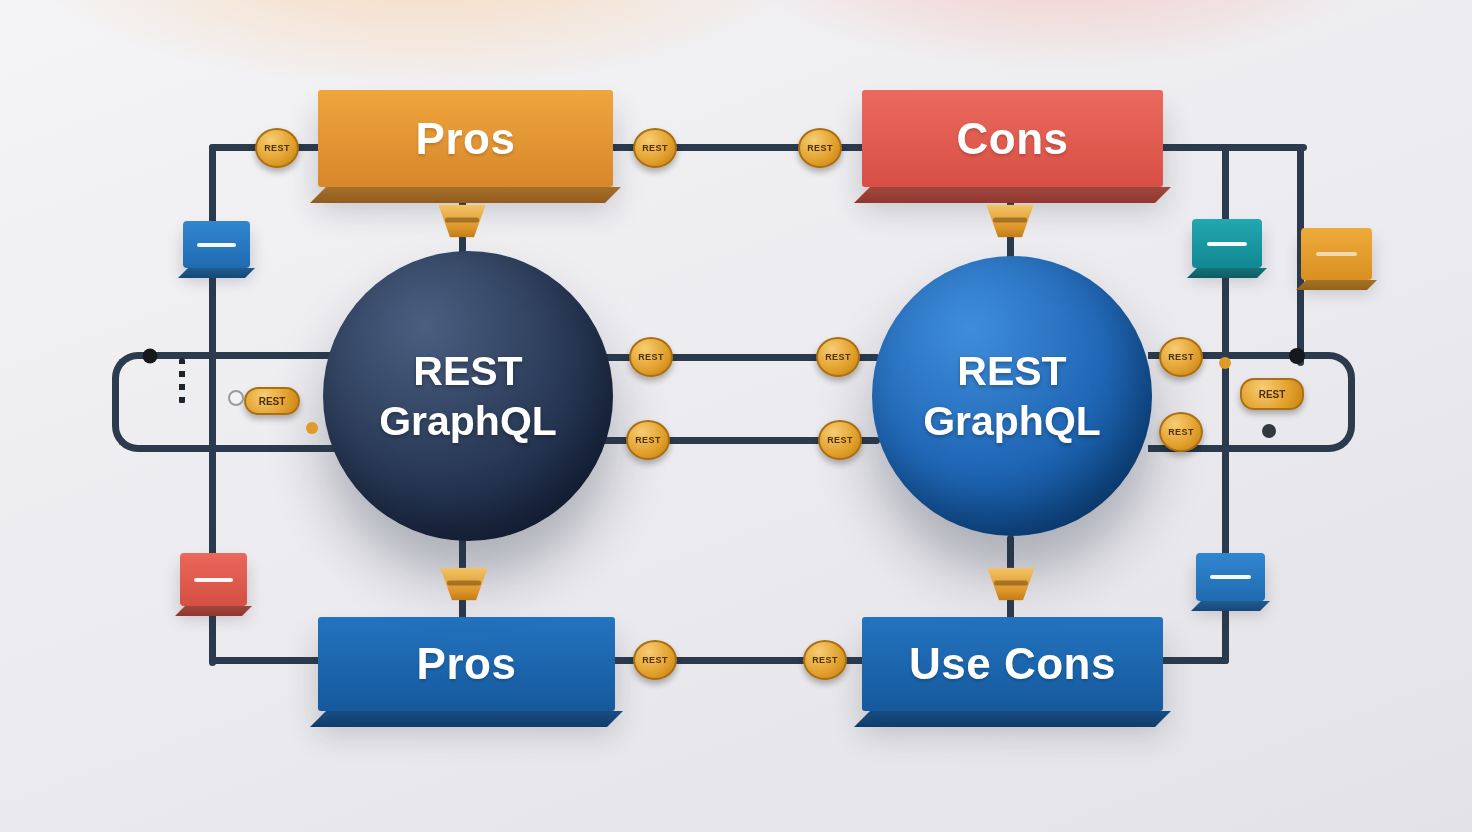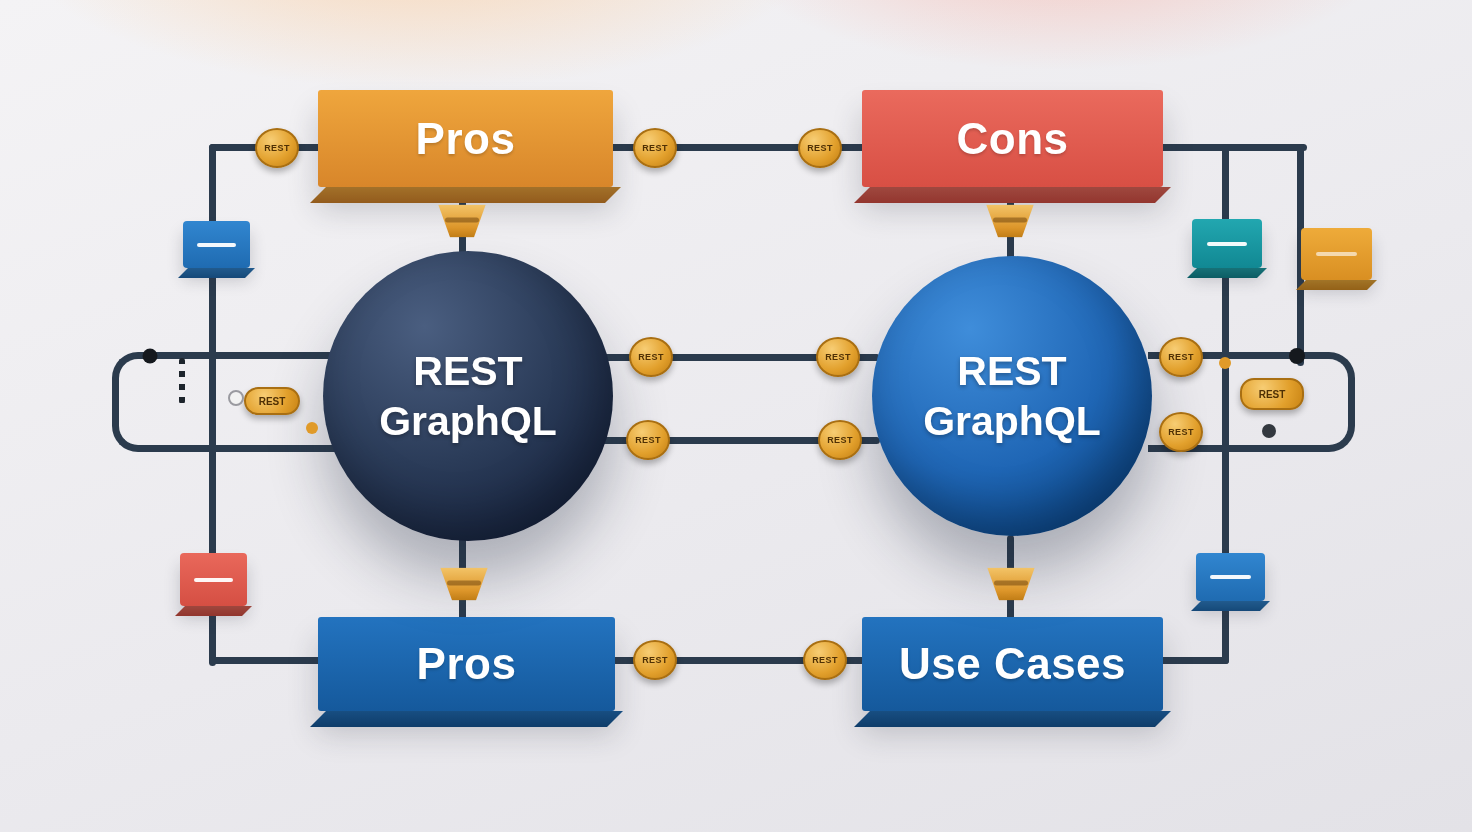--- a/index.html
+++ b/index.html
@@ -109,21 +109,21 @@
   </div>
   <div class="box3d bx-red" style="left:862px;top:90px;width:301px;height:97px;text-align:center;">
     <span class="face-label">Cons</span>
     <span class="side"></span>
   </div>
   <div class="box3d bx-blue" style="left:318px;top:617px;width:297px;height:94px;">
     <span class="face-label">Pros</span>
     <span class="side"></span>
   </div>
   <div class="box3d bx-blue" style="left:862px;top:617px;width:301px;height:94px;">
-    <span class="face-label">Use Cases</span>
+    <span class="face-label">Use Cons</span>
     <span class="side"></span>
   </div>
 
   <div class="sphere sph-navy" style="left:323px;top:251px;width:290px;height:290px;">
     <div class="stxt">
       <div>REST</div>
       <div>GraphQL</div>
     </div>
   </div>
   <div class="sphere sph-blue" style="left:872px;top:256px;width:280px;height:280px;">

